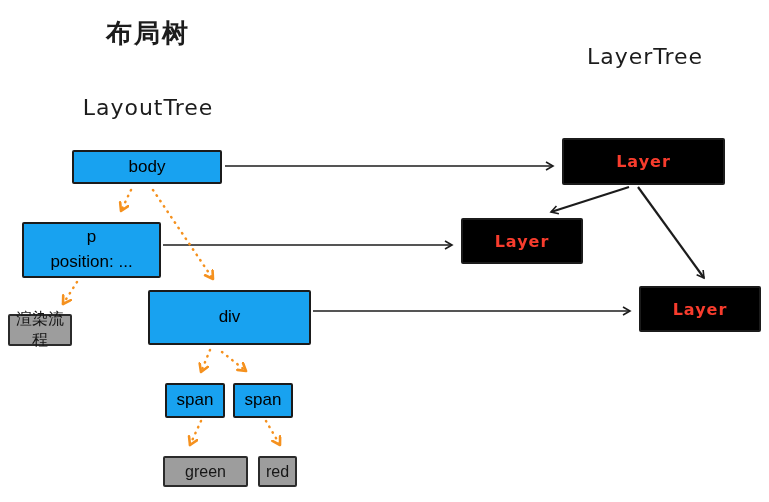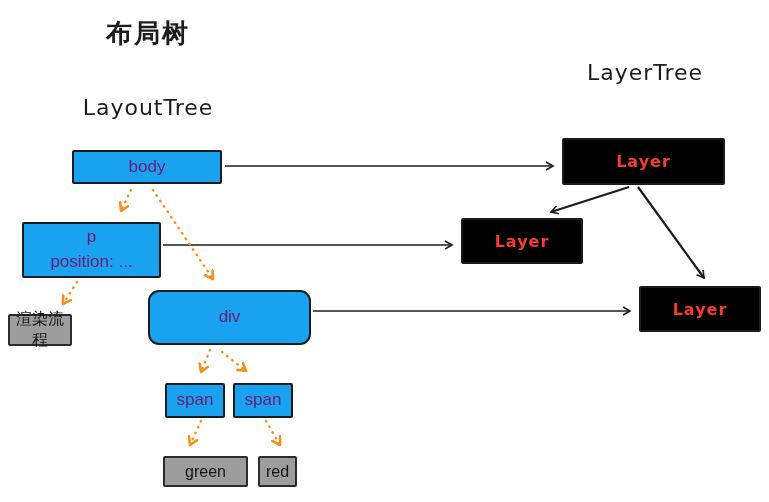--- a/index.html
+++ b/index.html
@@ -24,21 +24,21 @@
   }
   .node{
     position:absolute;
     box-sizing:border-box;
     border:2px solid #1b1b1b;
     border-radius:2px;
     display:flex;flex-direction:column;
     align-items:center;justify-content:center;
     text-align:center;
   }
-  .blue{background:var(--node-blue);color:#701a75;font-size:17px;line-height:1.45;}
+  .blue{background:var(--node-blue);color:#000000;font-size:17px;line-height:1.45;}
   .gray{background:var(--node-gray);color:#161616;font-size:16px;border-color:#2b2b2b;}
   .layer{
     background:#000000;
     color:var(--layer-text-red);
     font-family:"DejaVu Sans", sans-serif;
     font-size:16px;font-weight:700;letter-spacing:1px;
   }
   svg.wires{position:absolute;left:0;top:0;width:769px;height:502px;pointer-events:none;}
   .ln-black{stroke:var(--arrow-black);stroke-width:1.5;fill:none;}
   .ln-black-thick{stroke:var(--arrow-black);stroke-width:2.2;fill:none;}
@@ -49,21 +49,21 @@
   .mk-black{fill:none;stroke:var(--arrow-black);stroke-width:1.6;}
   .mk-orange{fill:none;stroke:var(--arrow-orange);stroke-width:2.6;stroke-linecap:round;stroke-linejoin:round;}
 </style>
 </head>
 <body>
 
 <div id="canvas">
 
   <div class="title-zh" style="left:75px;top:16px;width:146px;">布局树</div>
   <div class="title-en" style="left:60px;top:58px;width:176px;margin-top:37px;">LayoutTree</div>
-  <div class="title-en" style="left:557px;top:60px;width:176px;">LayerTree</div>
+  <div class="title-en" style="left:557px;top:44px;width:176px;">LayerTree</div>
 
   <svg class="wires" viewBox="0 0 769 502">
     <defs>
       <marker id="mBlack" markerWidth="12" markerHeight="12" refX="8" refY="5" orient="auto" markerUnits="userSpaceOnUse">
         <path class="mk-black" d="M1,1 L8,5 L1,9"></path>
       </marker>
       <marker id="mOrange" markerWidth="14" markerHeight="14" refX="8.5" refY="5.5" orient="auto" markerUnits="userSpaceOnUse">
         <path class="mk-orange" d="M1,1 L8.5,5.5 L1,10"></path>
       </marker>
     </defs>
@@ -87,21 +87,21 @@
 
   <div class="node blue" style="left:22px;top:222px;width:139px;height:56px;">
     <span>p</span>
     <span>position: ...</span>
   </div>
 
   <div class="node gray" style="left:8px;top:314px;width:64px;height:32px;">
     <span>渲染流程</span>
   </div>
 
-  <div class="node blue" style="left:148px;top:290px;width:163px;height:55px;border-radius:11px;">
+  <div class="node blue" style="left:148px;top:290px;width:163px;height:55px;">
     <span>div</span>
   </div>
 
   <div class="node blue" style="left:165px;top:383px;width:60px;height:35px;">
     <span>span</span>
   </div>
 
   <div class="node blue" style="left:233px;top:383px;width:60px;height:35px;">
     <span>span</span>
   </div>

